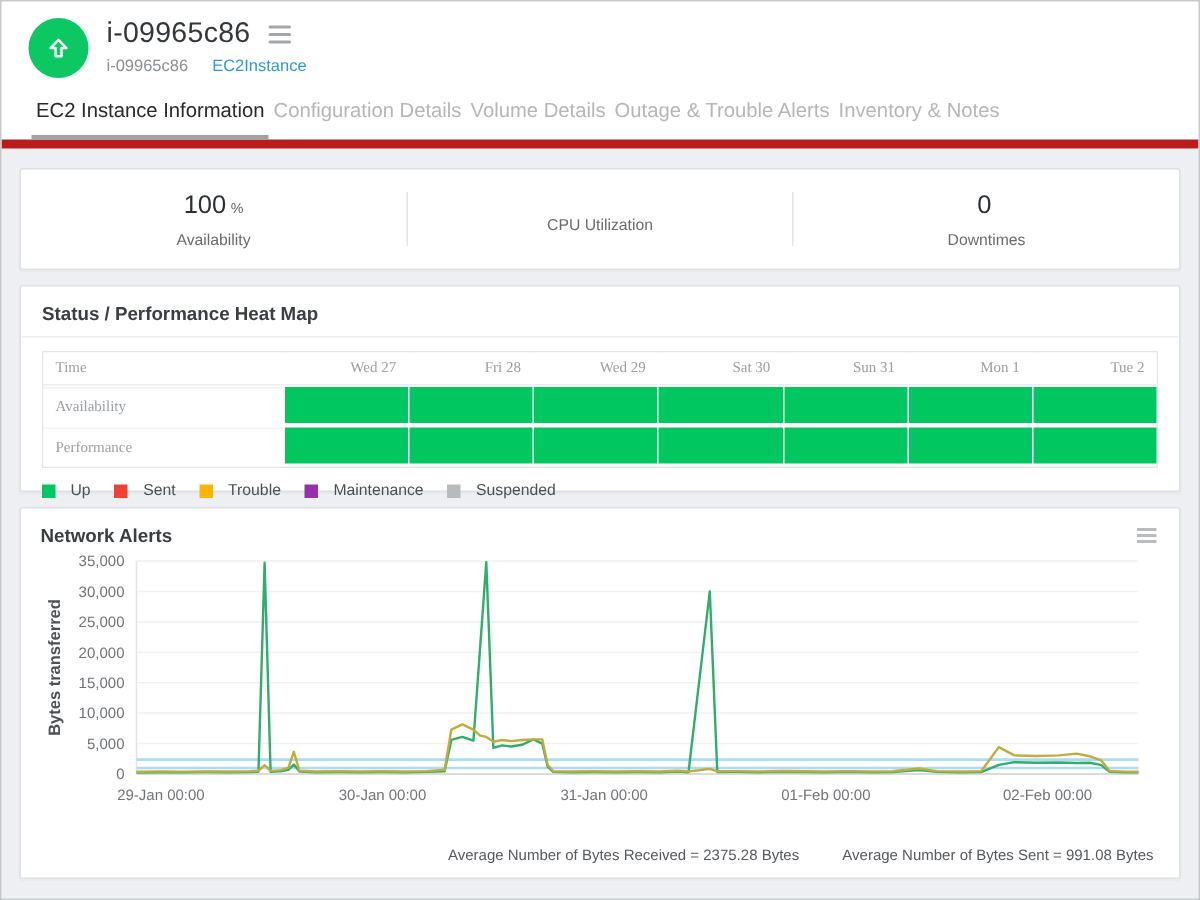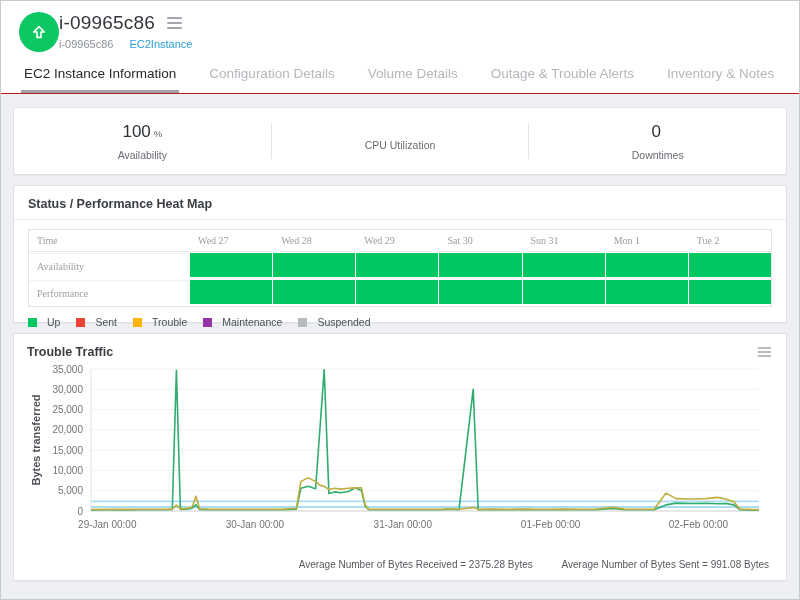--- a/index.html
+++ b/index.html
@@ -2,31 +2,31 @@
 <html><head>
 <meta charset="utf-8">
 <style>
   * { box-sizing: border-box; margin: 0; padding: 0; }
   body { font-family: "Liberation Sans", "DejaVu Sans", sans-serif; background:#fff; }
   .screen { width:800px; height:600px; border:1px solid #c7cacd; background:#edeff2; overflow:hidden; }
 
   
   .app-header { background:#fff; padding:11px 16px 4px 18px; display:flex; align-items:flex-start; }
   .avatar { width:40px; height:40px; border-radius:50%; display:flex; align-items:center; justify-content:center; flex:0 0 40px; }
-  .head-text { }
+  .head-text { margin-left:12px; }
   .title-row { display:flex; align-items:center; }
   .monitor-title { font-size:19px; color:#33373c; font-weight:400; letter-spacing:.2px; }
   .hamburger { margin-left:12px; cursor:pointer; display:inline-block; }
   .hamburger span { display:block; width:15px; height:2px; background:#a3a7ab; margin:3px 0; border-radius:1px; }
   .subtitle-row { margin-top:4px; font-size:11px; display:flex; gap:16px; }
   .monitor-id { color:#8a8f94; }
   .monitor-link { color:#2a9bd8; text-decoration:none; cursor:pointer; }
 
   
-  .tab-bar { background:#fff; display:flex; gap:27px; padding:0 0 0 20px; border-bottom:1px solid #b91c1c;text-align:center; }
+  .tab-bar { background:#fff; display:flex; padding:0 0 0 20px; border-bottom:6px solid #b91c1c;text-align:center; }
   .tab { font-size:13.5px; color:#b3b7bc; padding:10px 3px 9px; cursor:pointer; white-space:nowrap; border-bottom:3px solid transparent; }
   .tab.active { color:#26292d; border-bottom-color:#9fa3a6; }
 
   
   .content { padding:13px 12px 0; }
   .panel { background:#fff; border:1px solid #dde0e4; border-radius:2px; box-shadow:0 1px 1px rgba(0,0,0,0.03); }
 
   
   .stats-panel { height:68px; display:flex; align-items:center; margin-bottom:10px; }
   .stat { flex:1; text-align:center; }
@@ -35,21 +35,21 @@
   .stat-label { font-size:10.5px; color:#686d72; margin-top:7px; }
   .stat-divider { width:1px; height:36px; background:#e2e4e7; }
 
   
   .heatmap-panel { padding:11px 14px 10px; margin-bottom:10px; height:138px; }
   .section-title { font-size:12.5px; font-weight:700; color:#3a3e43; }
   .title-rule { border:none; border-top:1px solid #ededee; margin:8px -14px 9px; }
   .hm-table { border:1px solid #e3e5e8; display:grid; grid-template-columns:160px repeat(7, 1fr); gap:1px; background:#fff; }
   .hm-cell { background:#fff; font-size:10px; color:#9aa0a5;font-family:Liberation Serif, serif; }
   .hm-head { padding:5px 8px; border-bottom:1px solid #ececee; }
-  .hm-head.day { text-align:left; }
+  .hm-head.day { text-align:right; }
   .hm-rowlabel { padding:7px 8px; border-top:1px solid #f0f1f2; }
   .hm-status { height:24px; cursor:pointer; }
   .hm-legend { display:flex; gap:16px; margin-top:9px; align-items:center; }
   .legend-item { display:flex; align-items:center; gap:10px; font-size:10.5px; color:#4b5055; }
   .legend-swatch { width:9px; height:9px; display:inline-block; }
 
   
   .chart-panel { padding:9px 13px 6px; height:248px; }
   .chart-head { display:flex; justify-content:space-between; align-items:center; }
   .chart-menu { cursor:pointer; padding:2px; }
@@ -110,21 +110,21 @@
           <div class="stat-label">Downtimes</div>
         </div>
       </div>
 
     <div class="panel heatmap-panel">
       <div class="section-title">Status / Performance Heat Map</div>
       <hr class="title-rule">
       <div class="hm-table" id="hm-table">
           <div class="hm-cell hm-head">Time</div>
           <div class="hm-cell hm-head day">Wed 27</div>
-          <div class="hm-cell hm-head day">Wed 28</div>
+          <div class="hm-cell hm-head day">Fri 28</div>
           <div class="hm-cell hm-head day">Wed 29</div>
           <div class="hm-cell hm-head day">Sat 30</div>
           <div class="hm-cell hm-head day">Sun 31</div>
           <div class="hm-cell hm-head day">Mon 1</div>
           <div class="hm-cell hm-head day">Tue 2</div>
           <div class="hm-cell hm-rowlabel">Availability</div>
           <div class="hm-cell hm-status" style="background: rgb(0, 199, 95);"></div>
           <div class="hm-cell hm-status" style="background: rgb(0, 199, 95);"></div>
           <div class="hm-cell hm-status" style="background: rgb(0, 199, 95);"></div>
           <div class="hm-cell hm-status" style="background: rgb(0, 199, 95);"></div>
@@ -159,21 +159,21 @@
           </div>
           <div class="legend-item">
             <span class="legend-swatch" style="background: rgb(183, 187, 190);"></span>
             <span>Suspended</span>
           </div>
         </div>
     </div>
 
     <div class="panel chart-panel">
       <div class="chart-head">
-        <div class="section-title">Trouble Traffic</div>
+        <div class="section-title">Network Alerts</div>
         <div class="chart-menu">
             <span></span>
             <span></span>
             <span></span>
           </div>
       </div>
       <div id="chart-holder"><svg width="746" height="196" viewBox="0 0 746 196">
             <line x1="64" y1="150.0" x2="732" y2="150.0" stroke="#cfcfcf" stroke-width="1"></line>
             <text x="56" y="153.5" text-anchor="end" font-size="10" fill="#6f7377">0</text>
             <line x1="64" y1="129.7" x2="732" y2="129.7" stroke="#f1f1f1" stroke-width="1"></line>

